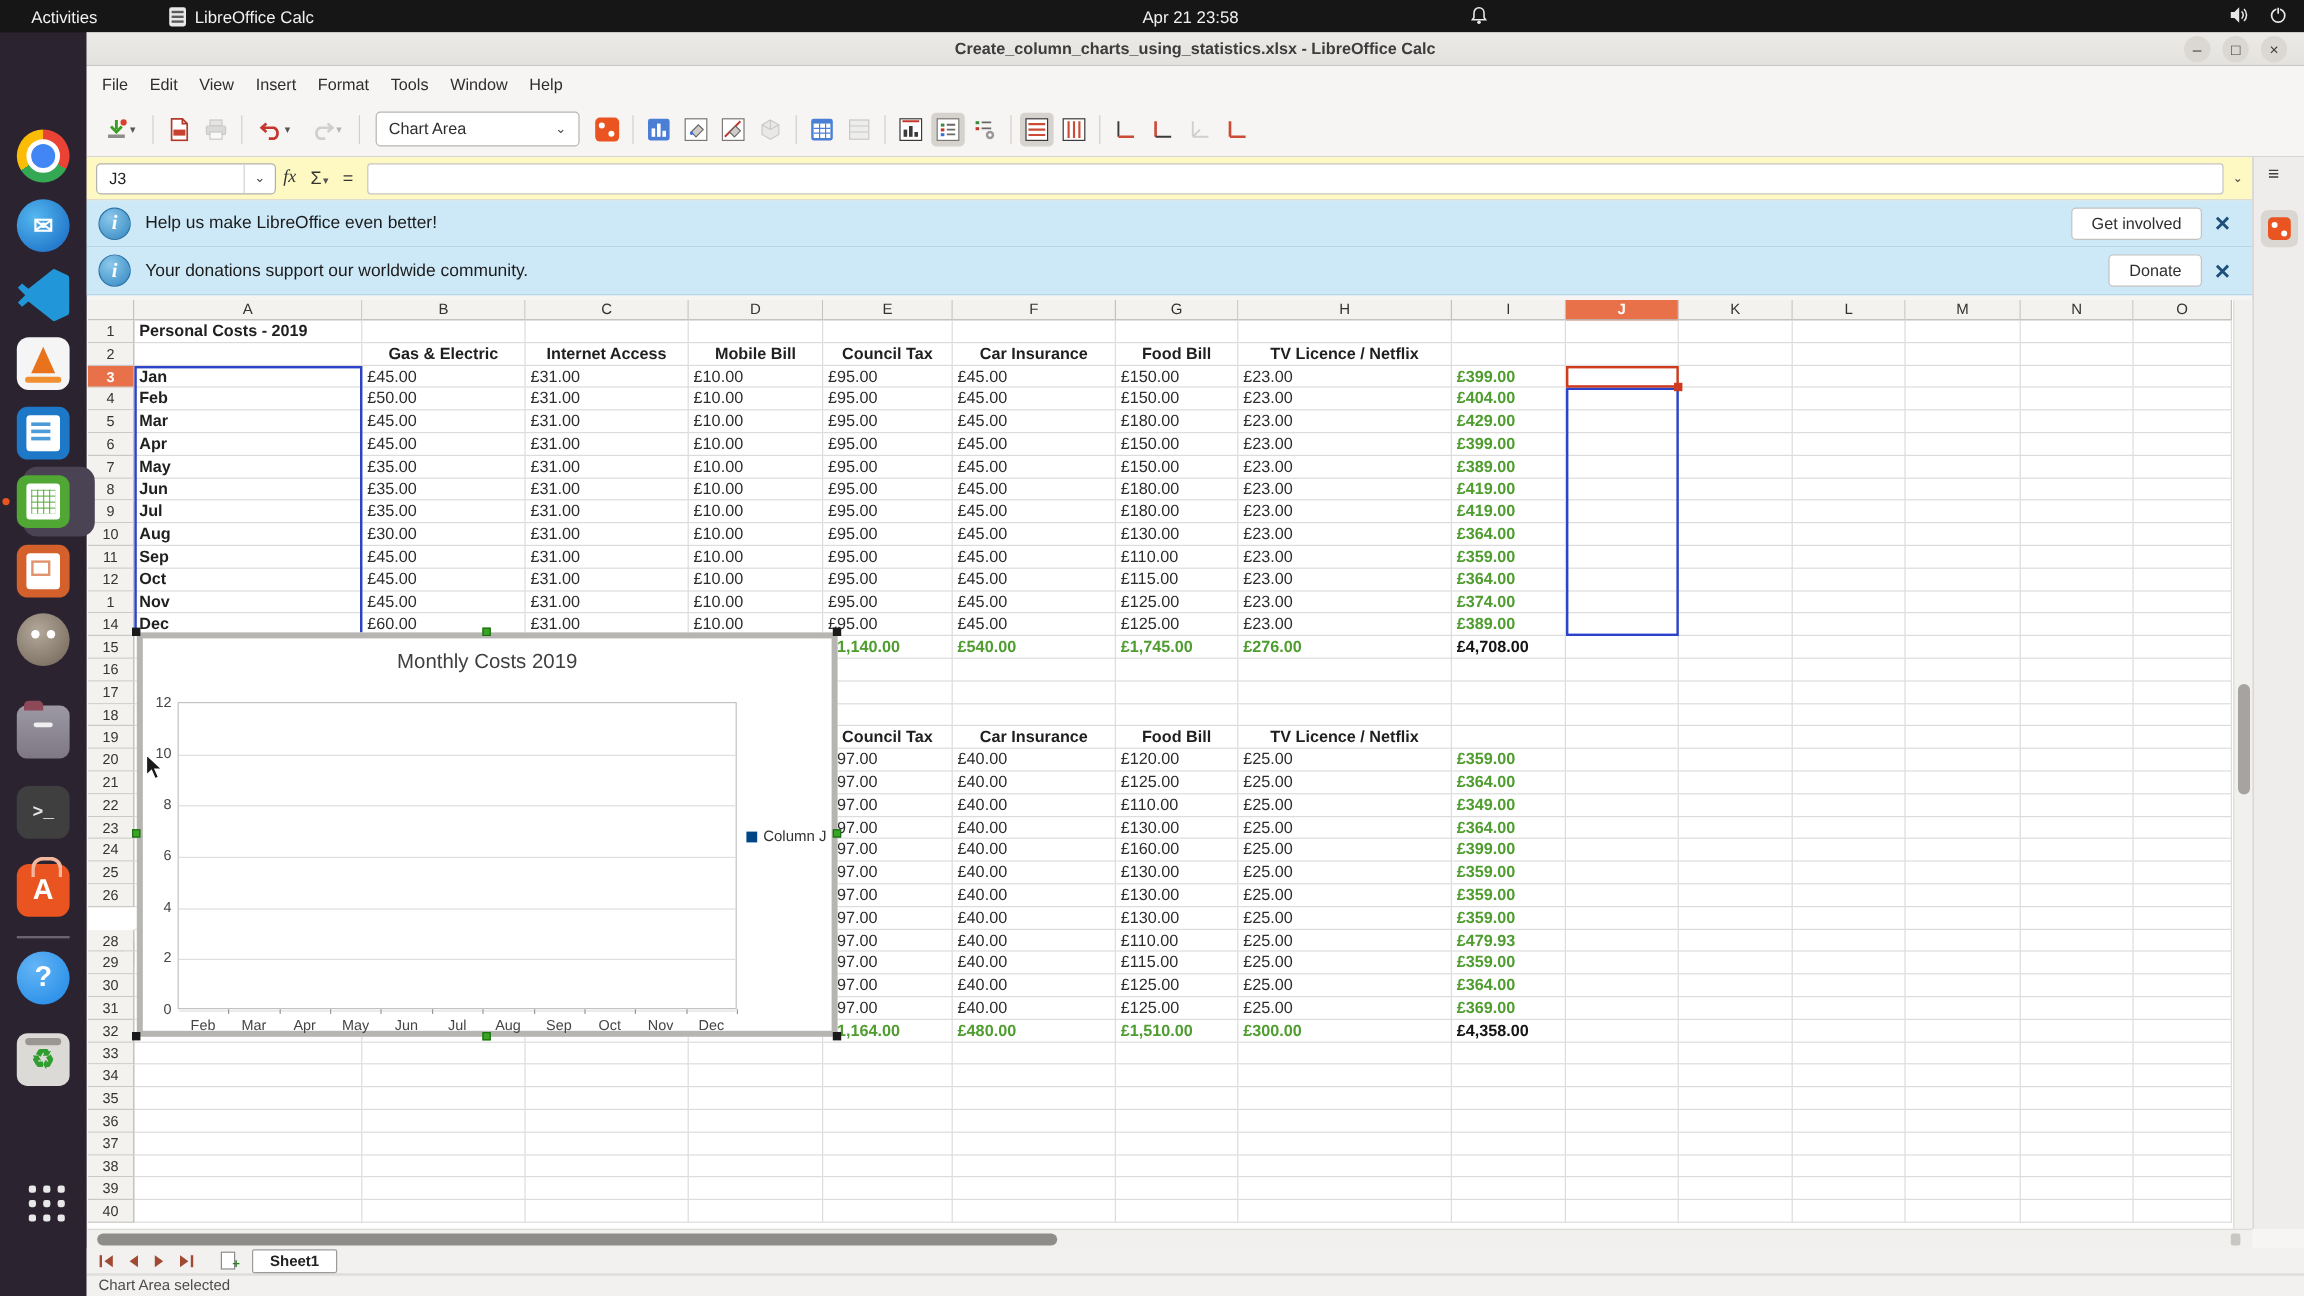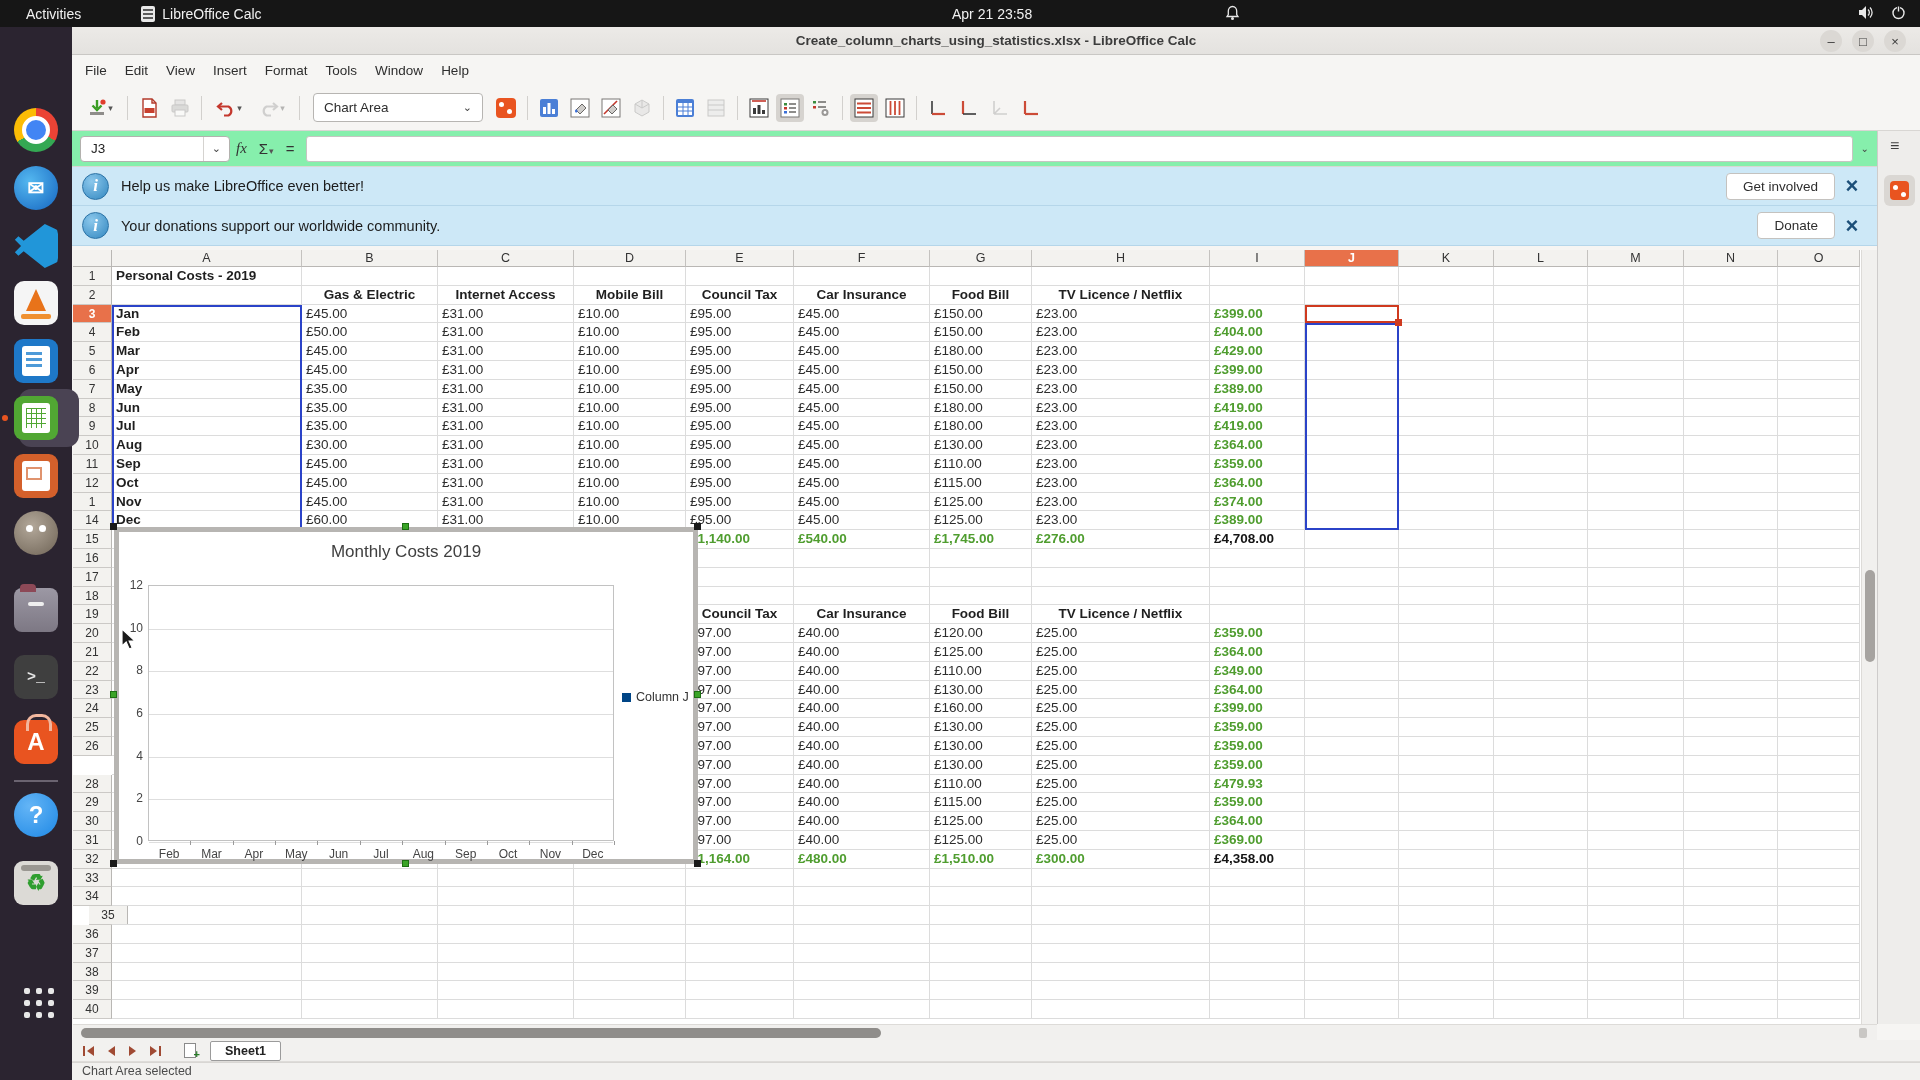--- a/index.html
+++ b/index.html
@@ -84,21 +84,21 @@
   .tbtn { width:28px; height:28px; border-radius:4px; display:flex; align-items:center; justify-content:center; position:relative; }
   .tbtn.wide { width:40px; }
   .tbtn.pressed { background:#d6d3cf; }
   .tbtn.disabled { opacity:.4; filter:grayscale(1); }
   .caret { font-size:9px; color:#555; margin-left:1px; }
   .tsep { width:1px; height:24px; background:#d2d0cd; margin:0 4px; }
   #chart-area-select { width:170px; height:29px; background:#fff; border:1px solid #b7b5b2; border-radius:4px;
      display:flex; align-items:center; padding:0 10px; font-size:13.5px; color:#2e2e2e; margin:0 6px; }
   #chart-area-select .sel-caret { margin-left:auto; color:#444; font-size:11px; }
 
-  #formulabar { position:absolute; left:0; top:104px; width:1805px; height:36px; background:#86efac;
+  #formulabar { position:absolute; left:0; top:104px; width:1805px; height:36px; background:#fef9c3;
      display:flex; align-items:center; padding-left:8px; border-bottom:1px solid #d8d6d3; }
   #name-box { width:150px; height:26px; background:#fff; border:1px solid #b3b1ae; border-radius:4px;
      font-size:13.5px; color:#222; display:flex; align-items:center; padding-left:10px; }
   #name-box .sel-caret { margin-left:auto; border-left:1px solid #d5d3d0; align-self:stretch; display:flex;
      align-items:center; padding:0 8px; font-size:11px; color:#444; }
   .fb-btn { margin:0 6px; font-size:15px; color:#333; }
   #formula-input { flex:1; height:26px; margin-left:6px; background:#fff; border:1px solid #c7c5c2;
      border-radius:3px; font-size:13px; padding-left:6px; color:#222; }
   #fb-expand { margin:0 8px; font-size:10px; color:#444; }
 
@@ -1028,21 +1028,21 @@
         <div class="cell" style="left: 721px; width: 136px; top: 637.4px; height: 18.8px; line-height: 17.8px;"></div>
         <div class="cell" style="left: 857px; width: 102px; top: 637.4px; height: 18.8px; line-height: 17.8px;"></div>
         <div class="cell" style="left: 959px; width: 178px; top: 637.4px; height: 18.8px; line-height: 17.8px;"></div>
         <div class="cell" style="left: 1137px; width: 95px; top: 637.4px; height: 18.8px; line-height: 17.8px;"></div>
         <div class="cell" style="left: 1232px; width: 94px; top: 637.4px; height: 18.8px; line-height: 17.8px;"></div>
         <div class="cell" style="left: 1326px; width: 95px; top: 637.4px; height: 18.8px; line-height: 17.8px;"></div>
         <div class="cell" style="left: 1421px; width: 94px; top: 637.4px; height: 18.8px; line-height: 17.8px;"></div>
         <div class="cell" style="left: 1515px; width: 96px; top: 637.4px; height: 18.8px; line-height: 17.8px;"></div>
         <div class="cell" style="left: 1611px; width: 94px; top: 637.4px; height: 18.8px; line-height: 17.8px;"></div>
         <div class="cell" style="left: 1705px; width: 82px; top: 637.4px; height: 18.8px; line-height: 17.8px;"></div>
-        <div class="row-hdr" style="top: 656.2px; height: 18.8px; line-height: 18.8px; margin-left: 16px;">35</div>
+        <div class="row-hdr" style="top: 656.2px; height: 18.8px; line-height: 18.8px;">35</div>
         <div class="cell" style="left: 39px; width: 190px; top: 656.2px; height: 18.8px; line-height: 17.8px;"></div>
         <div class="cell" style="left: 229px; width: 136px; top: 656.2px; height: 18.8px; line-height: 17.8px;"></div>
         <div class="cell" style="left: 365px; width: 136px; top: 656.2px; height: 18.8px; line-height: 17.8px;"></div>
         <div class="cell" style="left: 501px; width: 112px; top: 656.2px; height: 18.8px; line-height: 17.8px;"></div>
         <div class="cell" style="left: 613px; width: 108px; top: 656.2px; height: 18.8px; line-height: 17.8px;"></div>
         <div class="cell" style="left: 721px; width: 136px; top: 656.2px; height: 18.8px; line-height: 17.8px;"></div>
         <div class="cell" style="left: 857px; width: 102px; top: 656.2px; height: 18.8px; line-height: 17.8px;"></div>
         <div class="cell" style="left: 959px; width: 178px; top: 656.2px; height: 18.8px; line-height: 17.8px;"></div>
         <div class="cell" style="left: 1137px; width: 95px; top: 656.2px; height: 18.8px; line-height: 17.8px;"></div>
         <div class="cell" style="left: 1232px; width: 94px; top: 656.2px; height: 18.8px; line-height: 17.8px;"></div>

